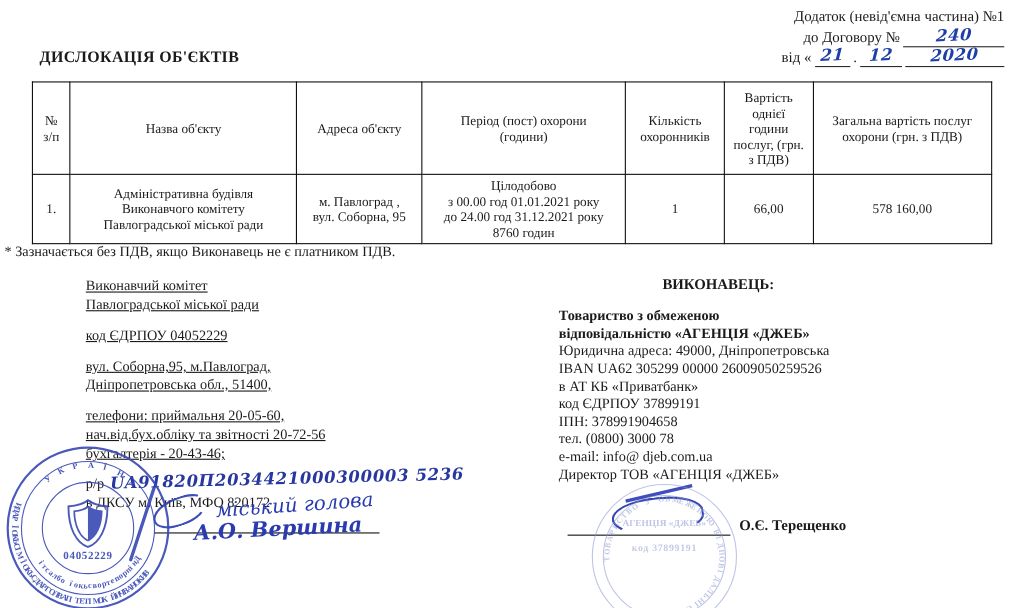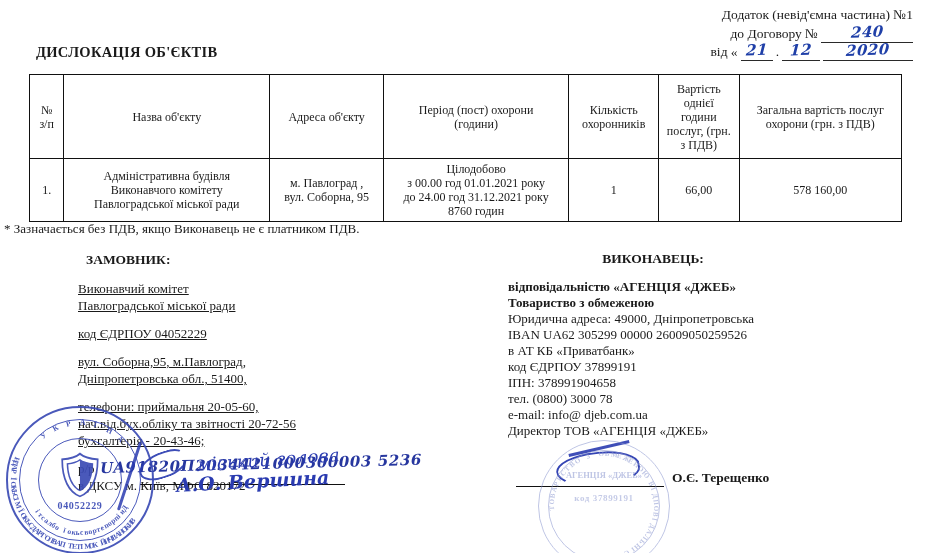--- a/index.html
+++ b/index.html
@@ -412,21 +412,20 @@
         <td>66,00</td>
         <td>578 160,00</td>
       </tr>
     </tbody>
   </table>
 </div>
 
 <div class="footnote">* Зазначається без ПДВ, якщо Виконавець не є платником ПДВ.</div>
 
 <div class="party-left">
-  <div class="party-heading">ЗАМОВНИК:</div>
 
   <div class="blk">
     <span class="ln">Виконавчий комітет</span>
     <span class="ln">Павлоградської міської ради</span>
   </div>
 
   <div class="blk">код ЄДРПОУ 04052229</div>
 
   <div class="blk">
     <span class="ln">вул. Соборна,95, м.Павлоград,</span>
@@ -449,22 +448,22 @@
 <div class="hand-post">міський голова</div>
 <div class="hand-stroke-left"></div>
 <div class="hand-loop"></div>
 <div class="sig-left"></div>
 <div class="hand-sign-left">А.О. Вершина</div>
 
 <div class="party-right">
   <div class="party-heading">ВИКОНАВЕЦЬ:</div>
 
   <div>
+    <span class="ln bold-ln">Товариство з обмеженою</span>
     <span class="ln bold-ln">відповідальністю «АГЕНЦІЯ «ДЖЕБ»</span>
-    <span class="ln bold-ln">Товариство з обмеженою</span>
   </div>
   <div>
     <span class="ln">Юридична адреса: 49000, Дніпропетровська</span>
   </div>
   <div>IBAN UA62 305299 00000 26009050259526</div>
   <div>в АТ КБ «Приватбанк»</div>
   <div>код ЄДРПОУ 37899191</div>
   <div>ІПН: 378991904658</div>
   <div>тел. (0800) 3000 78</div>
   <div>e-mail: info@ djeb.com.ua</div>

